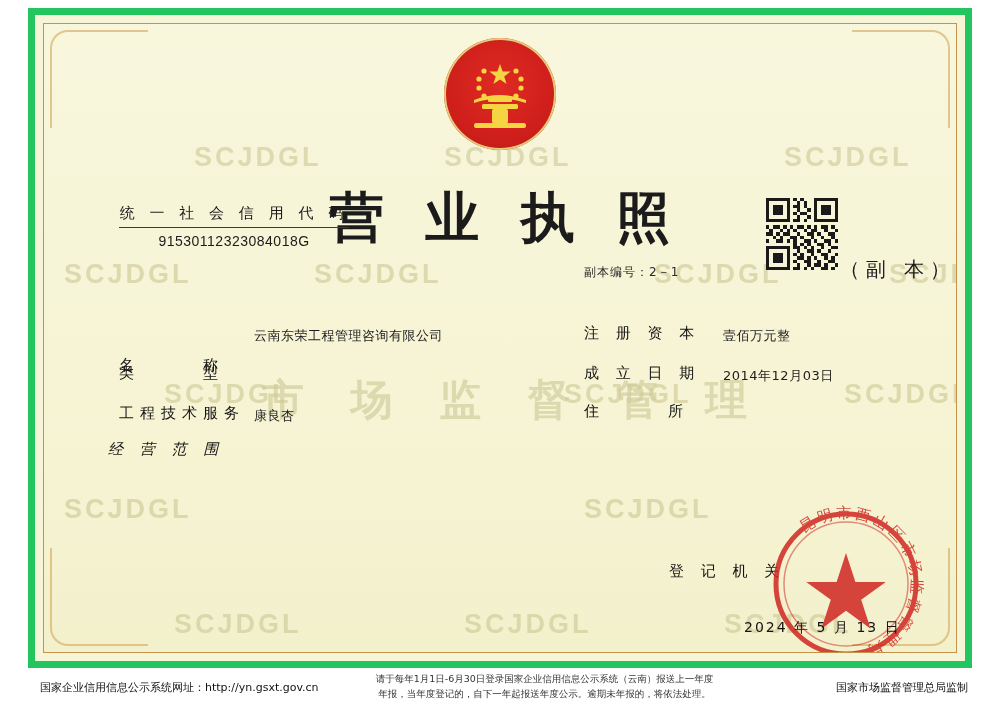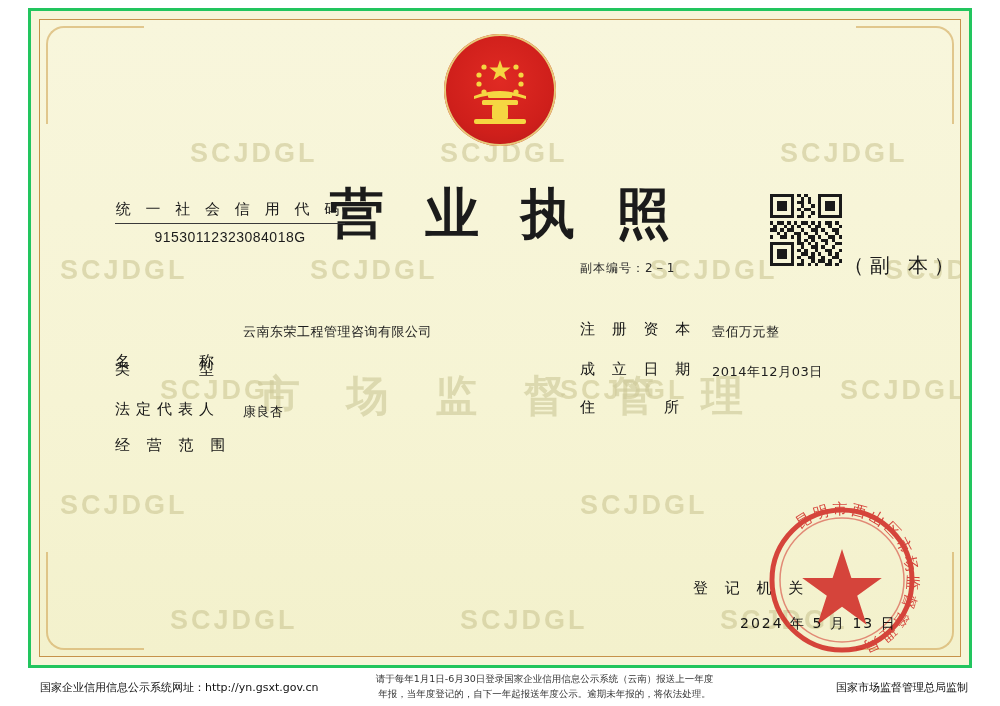--- a/index.html
+++ b/index.html
@@ -15,21 +15,21 @@
   }
 
   
   #license {
     position: absolute;
     left: 28px;
     top: 8px;
     width: 944px;
     height: 660px;
     background: #f7f5d8;
-    border: 3px solid #22c55e;
+    border: 7px solid #22c55e;
     box-sizing: border-box;
   }
   #license-inner {
     position: absolute;
     left: 8px;
     top: 8px;
     right: 8px;
     bottom: 8px;
     border: 1px solid #c6924a;
     box-sizing: border-box;
@@ -178,20 +178,21 @@
     color: #141414;
     letter-spacing: 6px;
     white-space: nowrap;
   }
   .fld-value {
     position: absolute;
     font-size: 13px;
     color: #1d1d1d;
     letter-spacing: .5px;
     white-space: nowrap;
+    margin-left: 7px;
   }
 
   #scope-value {
     position: absolute;
     left: 203px;
     top: 418px;
     width: 345px;
     font-size: 12.5px;
     line-height: 1.62;
     color: #1d1d1d;
@@ -206,25 +207,24 @@
     font-size: 12.5px;
     line-height: 1.62;
     color: #1d1d1d;
     white-space: normal;
   }
 
   
   #registrar {
     position: absolute;
     left: 625px;
-    top: 559px;
+    top: 538px;
     font-size: 15px;
     letter-spacing: 6px;
     color: #141414;
-    margin-left: 28px;
   }
   #issue-date {
     position: absolute;
     left: 700px;
     top: 595px;
     font-size: 14px;
     letter-spacing: 2px;
     color: #141414;
   }
 
@@ -431,24 +431,24 @@
           <rect x="19" y="20" width="1" height="1"></rect>
         </g>
       </svg>
     </div>
 
     <div class="fld-label" style="left:75px;  top:300px;margin-top:32px;">名　　　称</div>
     <div class="fld-value" style="left:203px; top:303px;">云南东荣工程管理咨询有限公司</div>
 
     <div class="fld-label" style="left:75px;  top:340px;">类　　　型</div>
 
-    <div class="fld-label" style="left:75px;  top:380px;">法定代表人</div>
+    <div class="fld-label" style="left:75px;  top:380px;">工程技术服务</div>
     <div class="fld-value" style="left:203px; top:383px;">康良杏</div>
 
-    <div class="fld-label" style="left:75px;  top:416px;">经 营 范 围</div>
+    <div class="fld-label" style="left:64px;  top:416px;font-style:italic;">经 营 范 围</div>
 
     <div class="fld-label" style="left:540px; top:300px;">注 册 资 本</div>
     <div class="fld-value" style="left:672px; top:303px;">壹佰万元整</div>
 
     <div class="fld-label" style="left:540px; top:340px;">成 立 日 期</div>
     <div class="fld-value" style="left:672px; top:343px;text-align:right;">2014年12月03日</div>
 
     <div class="fld-label" style="left:540px; top:378px;font-family:Liberation Mono, monospace;">住　　　所</div>
 
     <div id="registrar">登 记 机 关</div>

